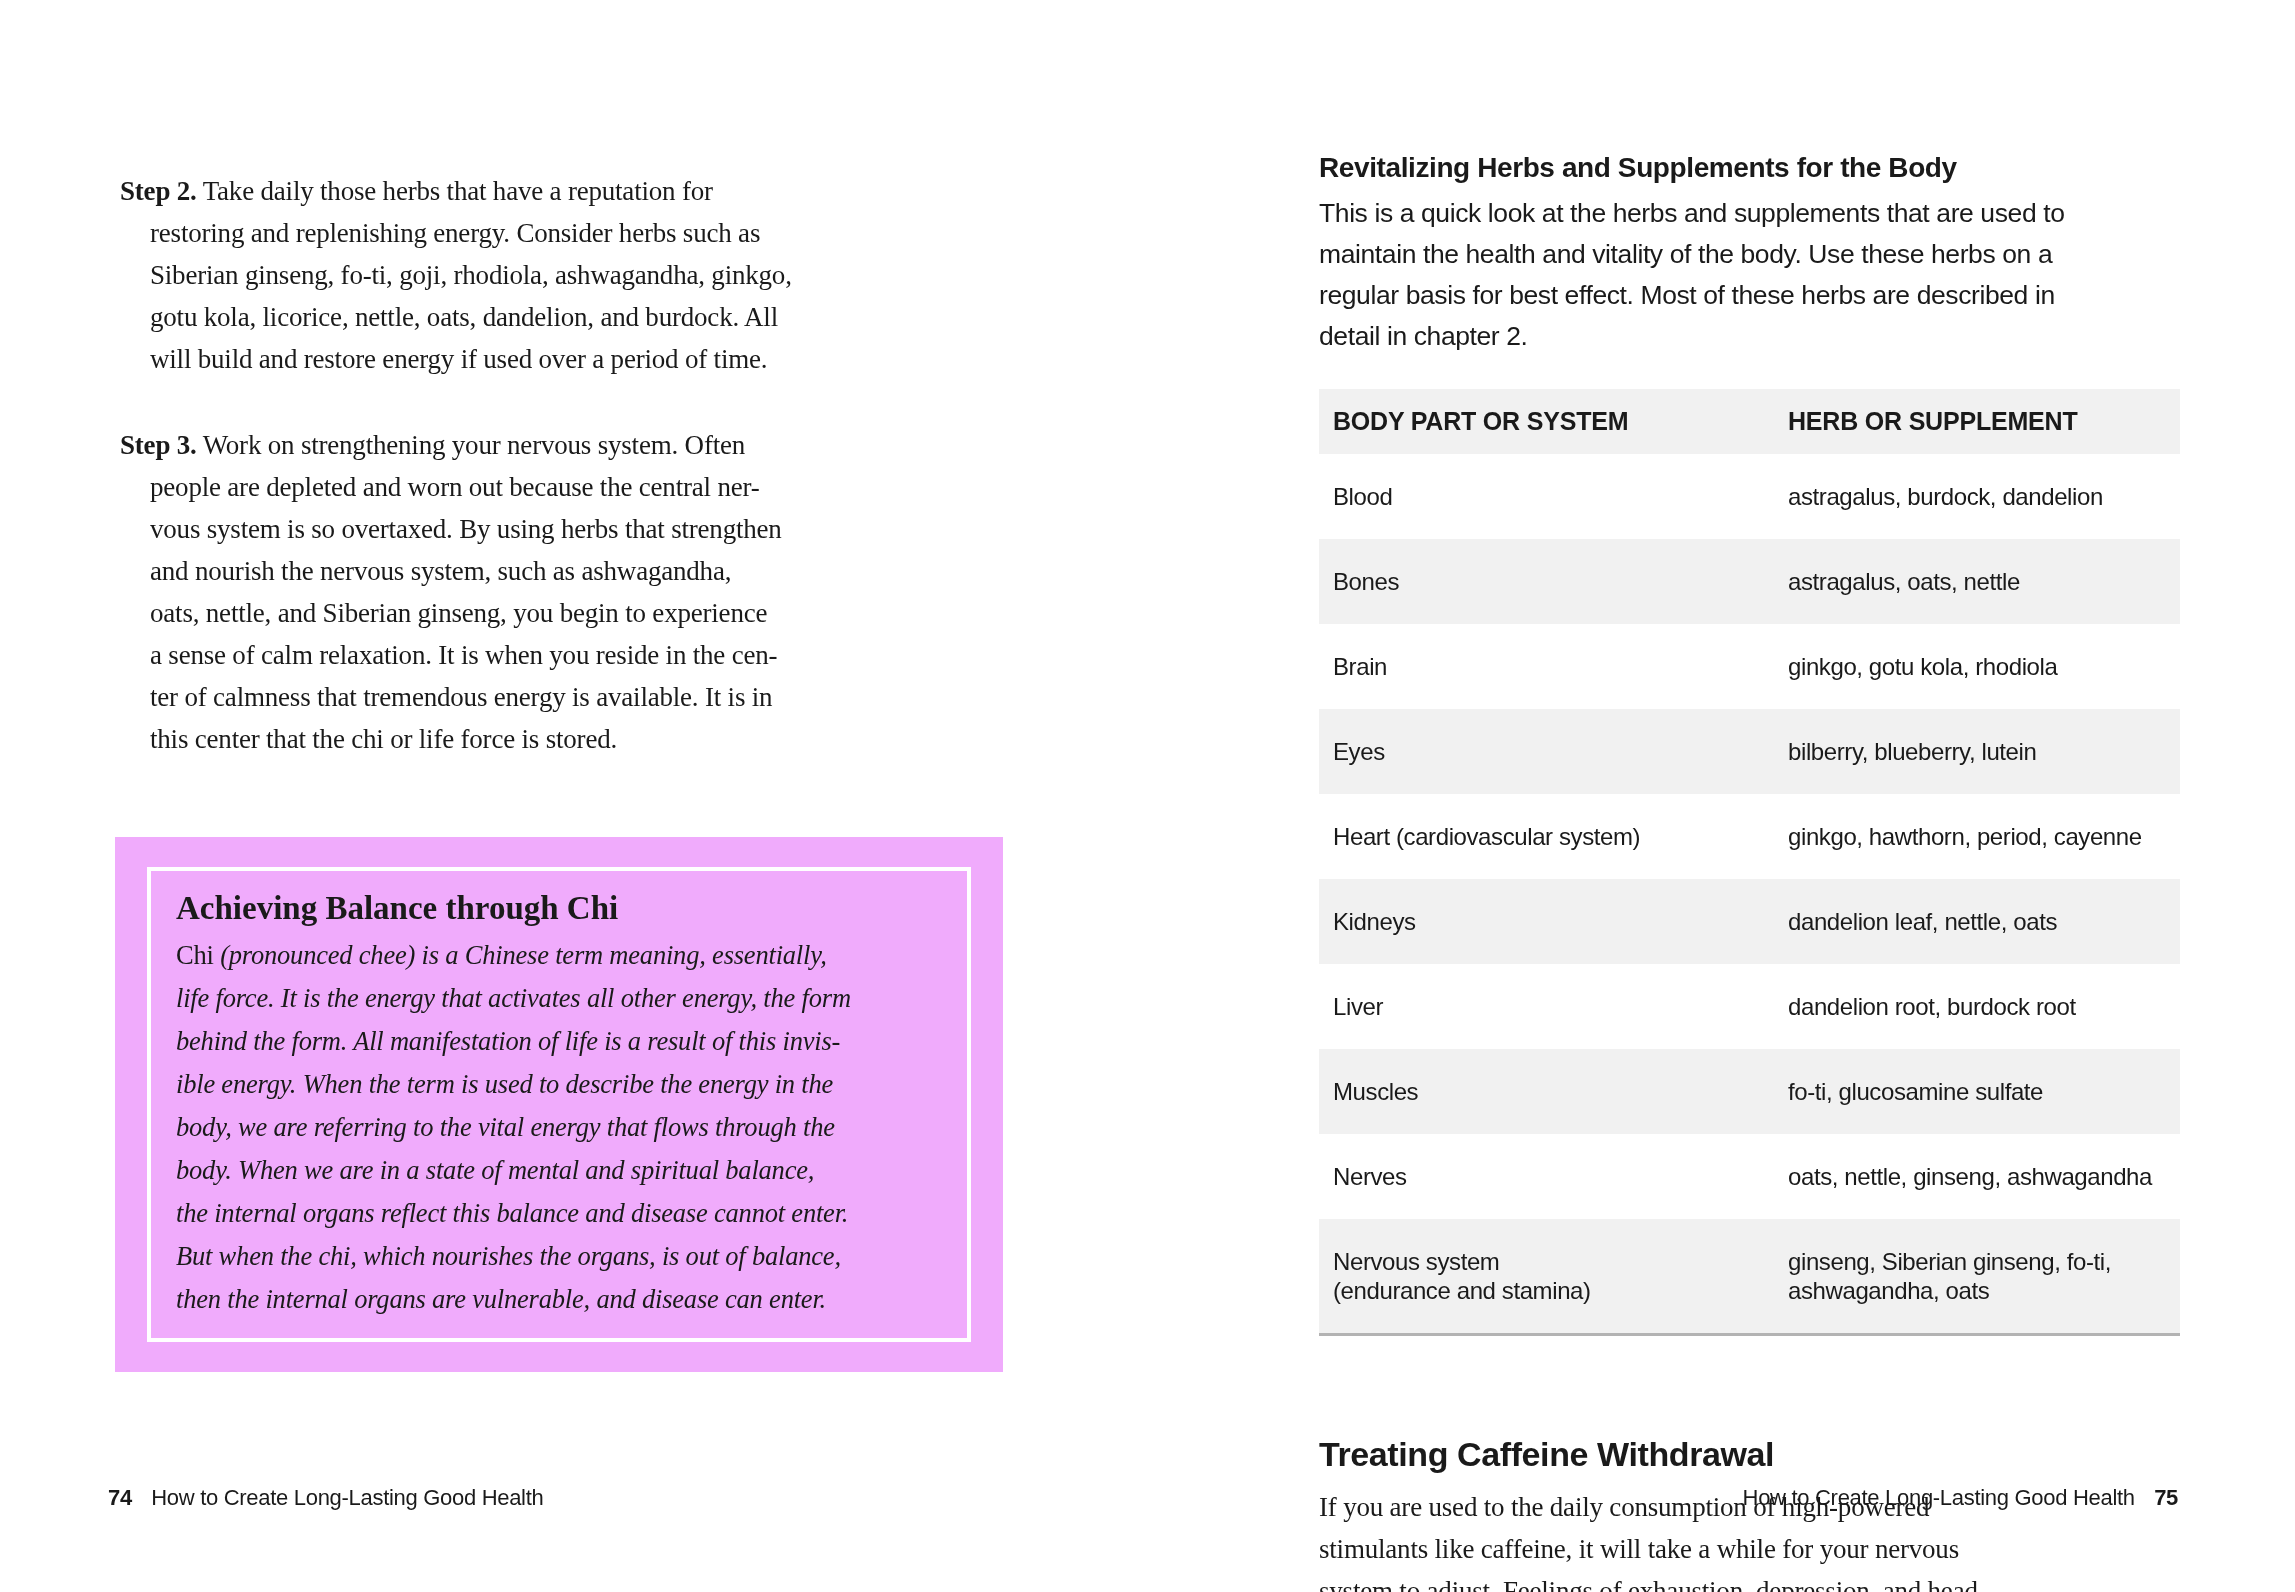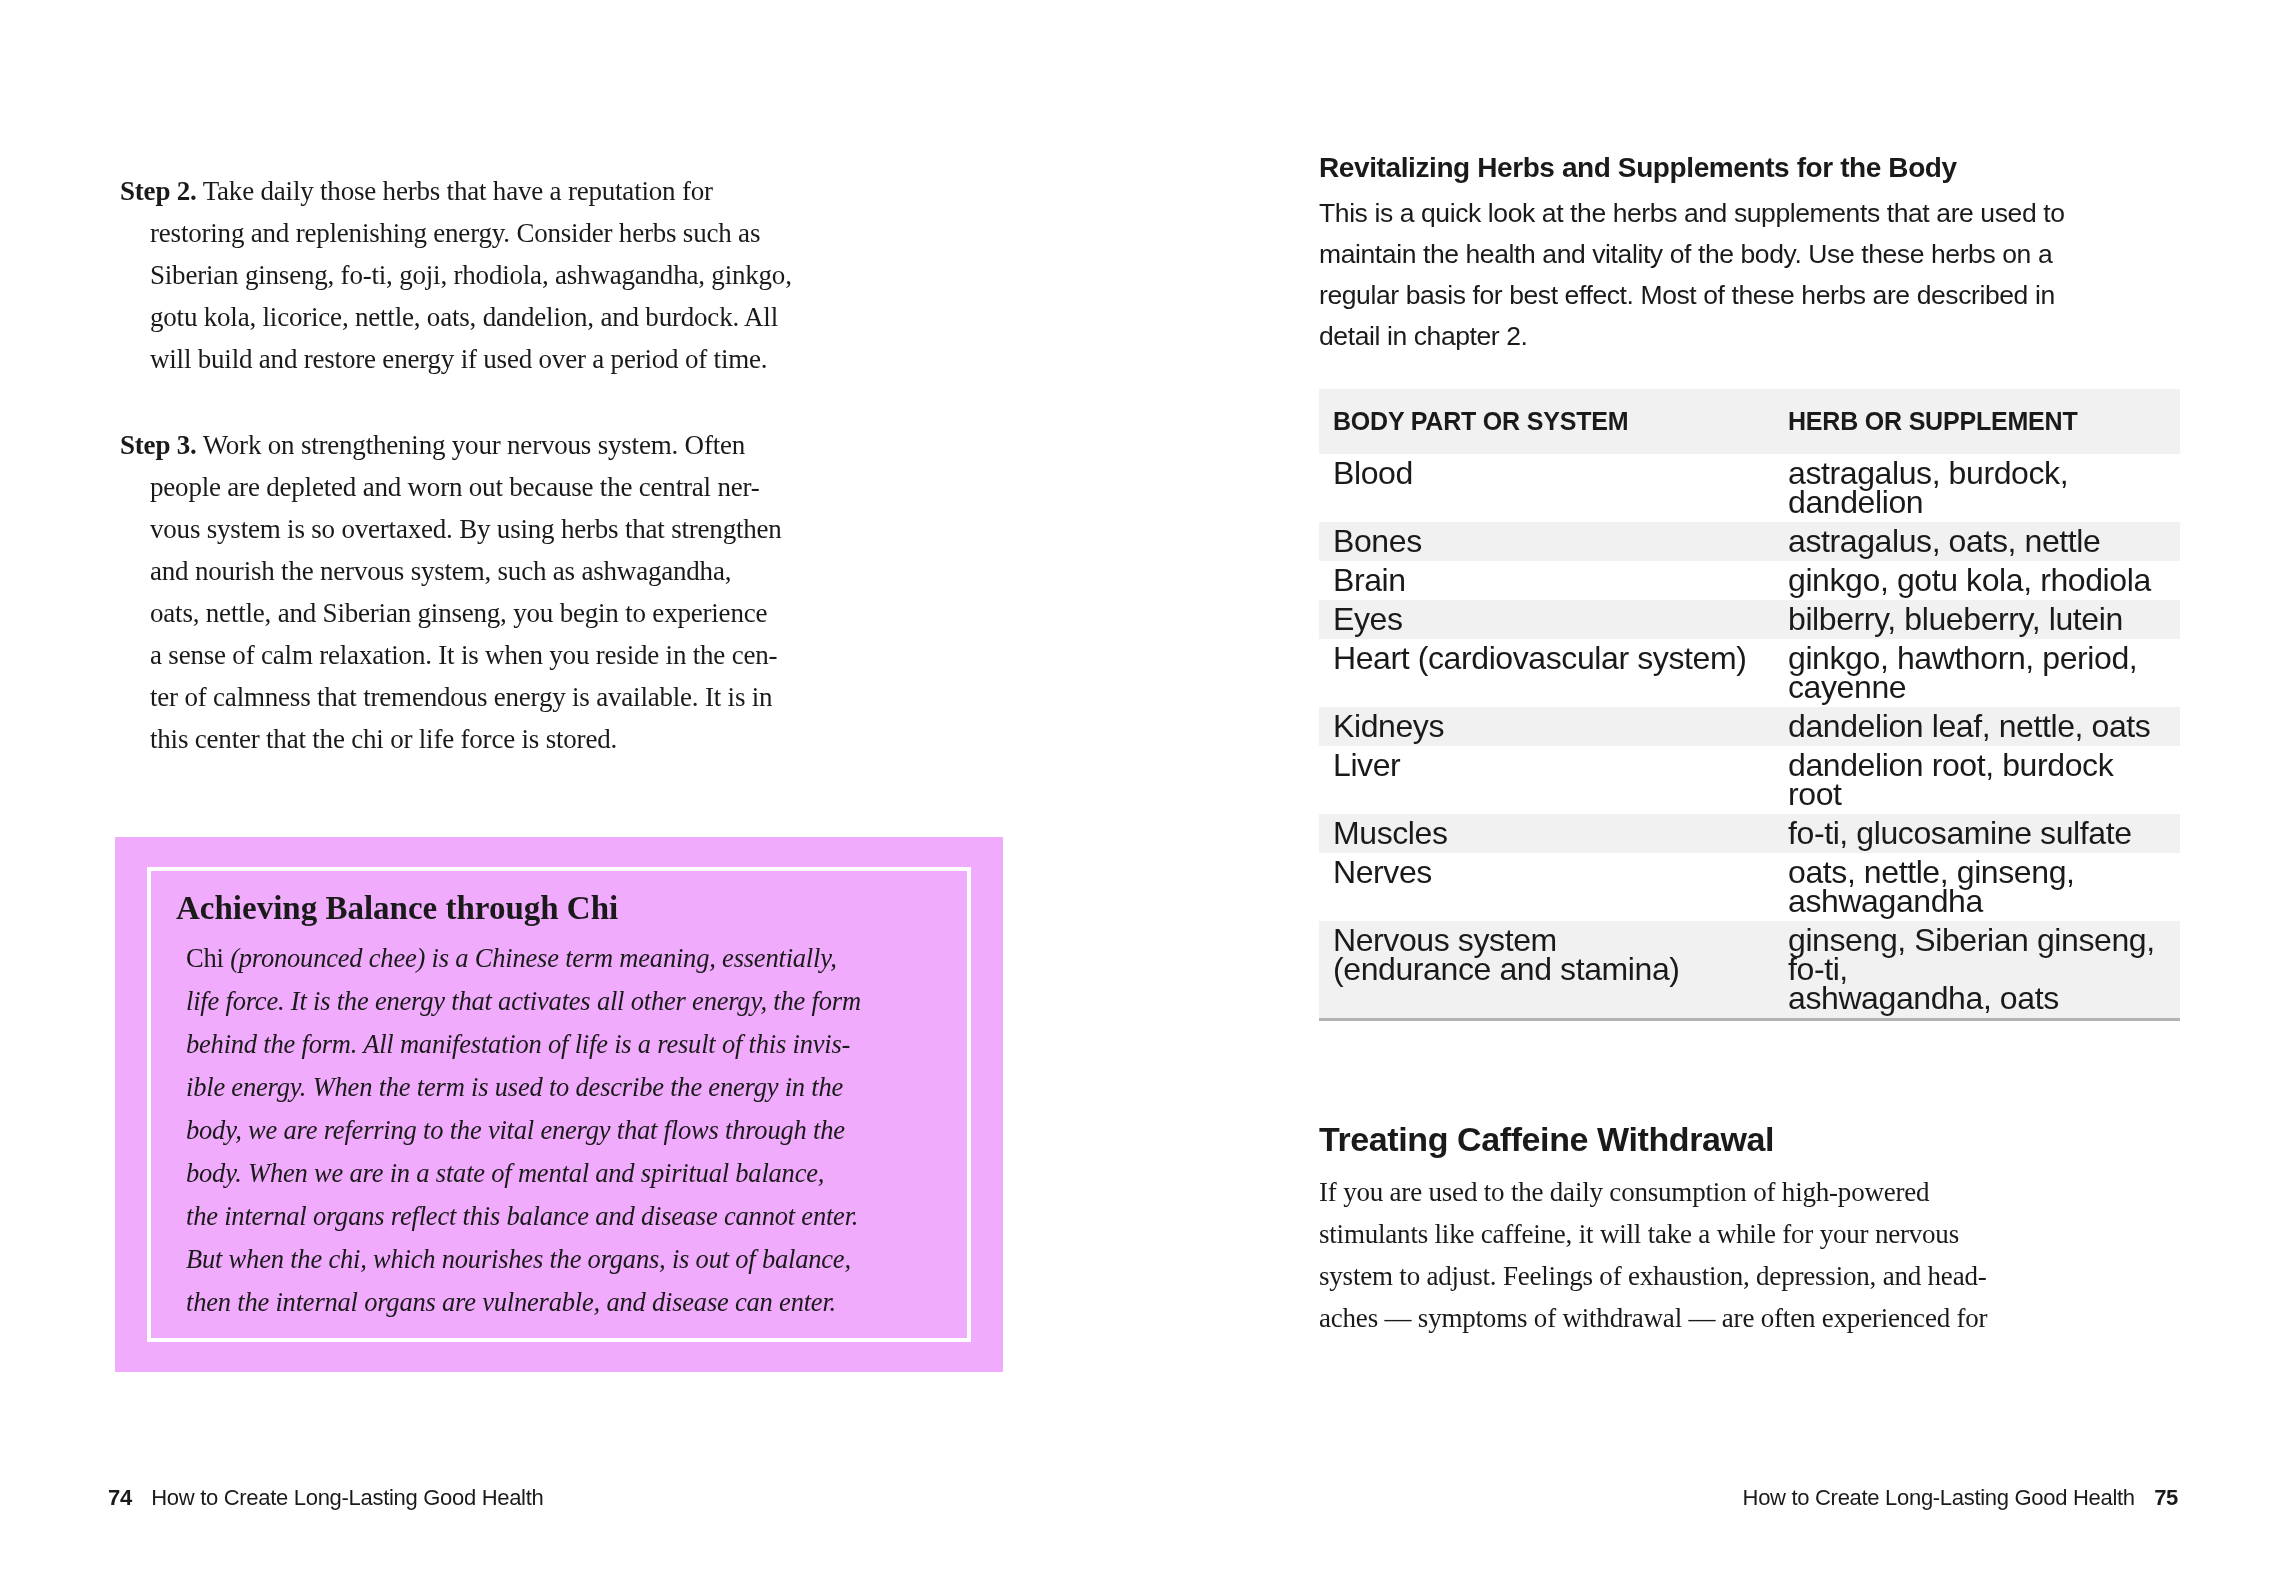--- a/index.html
+++ b/index.html
@@ -56,21 +56,21 @@
     font-family: "Liberation Serif", serif;
     font-size: 33px;
     font-weight: bold;
     margin: 0 0 7px 0;
     letter-spacing: 0;
   }
   .chi-box-body {
     font-family: "Liberation Serif", serif;
     font-size: 26.5px;
     line-height: 43px;
-    margin: 10px;
+    margin: 0;
     letter-spacing: -0.2px;
   }
   .chi-lead { font-style: normal; }
   .chi-box-text { font-style: italic; white-space: pre-line; }
 
   
   .right-column {
     position: absolute;
     left: 1319px;
     top: 152px;
@@ -103,23 +103,23 @@
     font-family: "Liberation Sans", sans-serif;
     font-size: 25px;
     font-weight: bold;
     text-align: left;
     background: #f1f1f1;
     padding: 18px 14px;
     letter-spacing: -0.2px;
   }
   .herb-table td {
     font-family: "Liberation Sans", sans-serif;
-    font-size: 32px;
+    font-size: 24px;
     line-height: 29px;
-    padding: 5px 14px;
+    padding: 28px 14px;
     vertical-align: top;
     white-space: pre-line;
     letter-spacing: -0.4px;
   }
   .herb-table .col-part  { width: 427px; }
   .herb-table tbody tr:nth-child(even) td { background: #f1f1f1; }
 
   .section-title-2 {
     font-family: "Liberation Sans", sans-serif;
     font-size: 34px;

